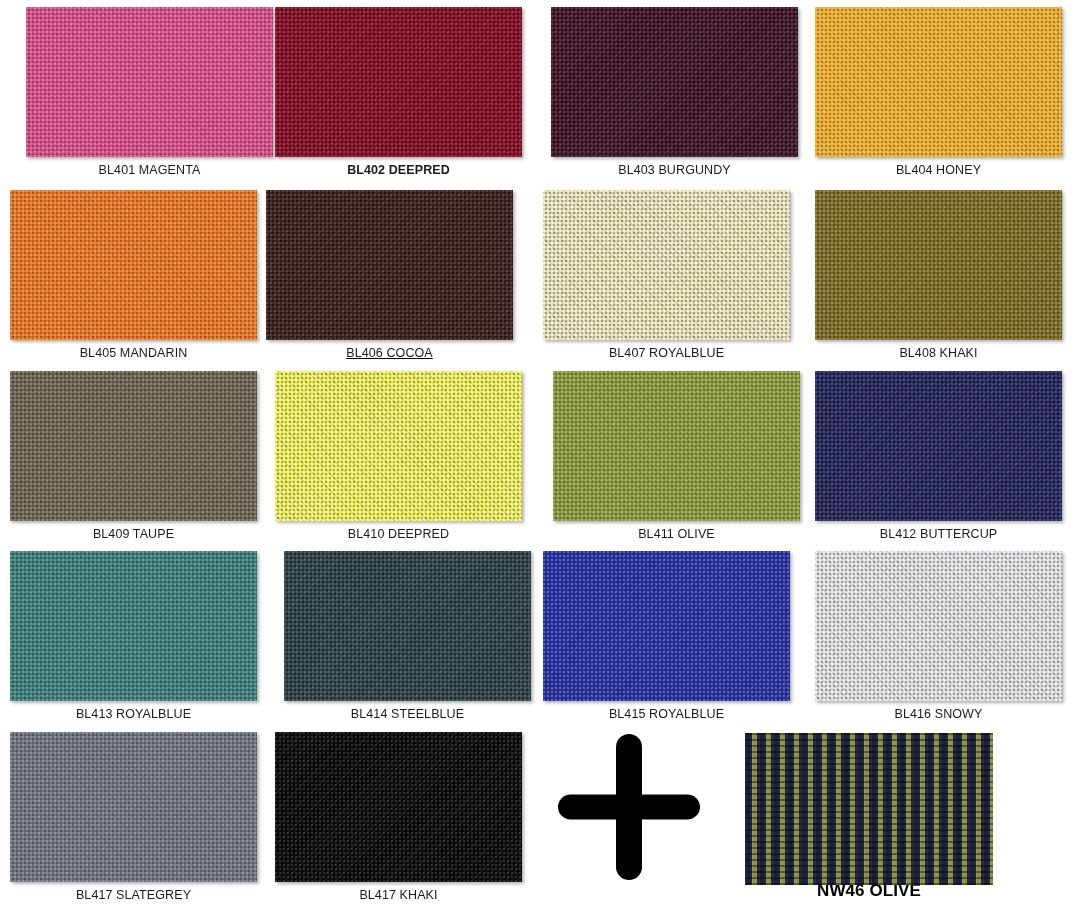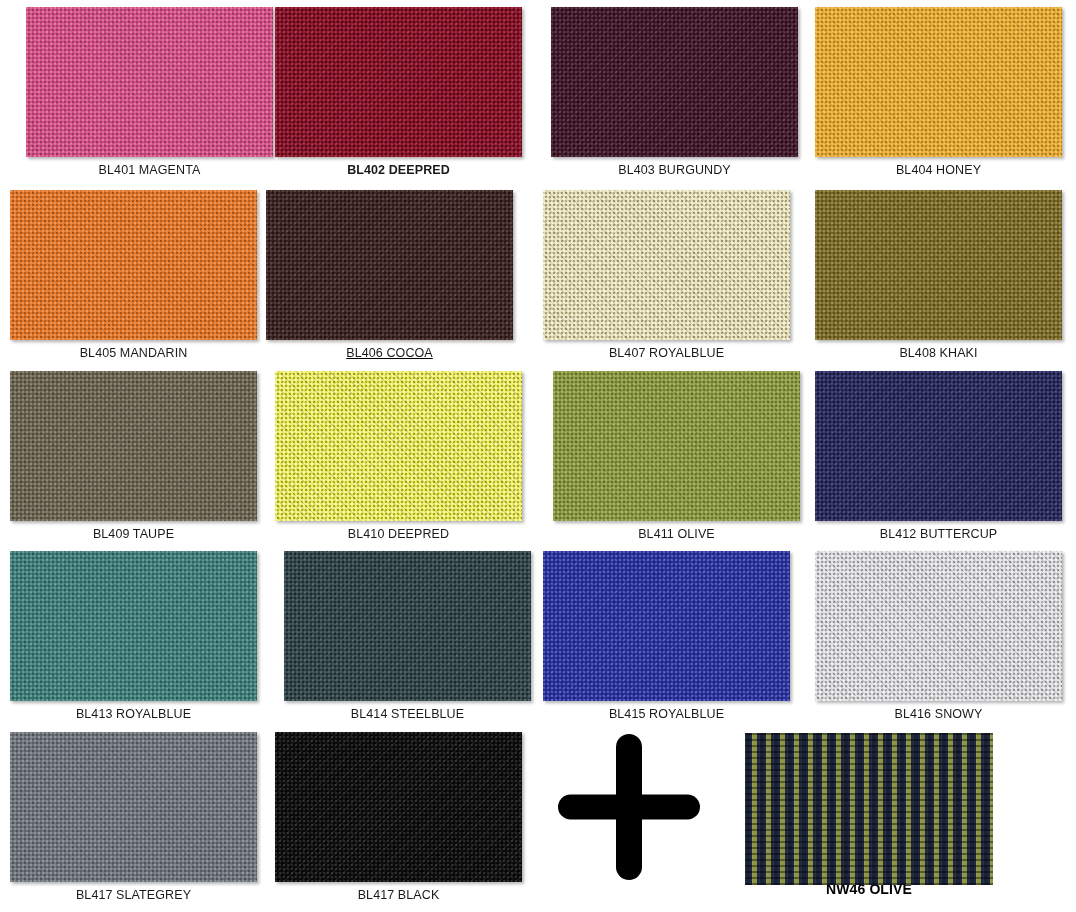--- a/index.html
+++ b/index.html
@@ -79,21 +79,21 @@
     width:247px;
     text-align:center;
     font-size:12.5px;
     color:#1a1a1a;
     letter-spacing:0.1px;
     margin-top:6px;
     white-space:nowrap;
   }
   .label.bold{
     font-weight:bold;
-    font-size:14px;
+    font-size:17px;
     color:#000;
   }
 
   .plus-wrap{
     position:absolute;
     width:247px;height:150px;
     display:flex;align-items:center;justify-content:center;
   }
   .plus{
     position:relative;width:142px;height:146px;
@@ -188,21 +188,21 @@
     </div>
   </div>
 
   <div class="row" style="top:732px;">
     <div class="cell" style="left:10px;">
       <div class="swatch" style="background:#6e757c;"></div>
       <div class="label">BL417 SLATEGREY</div>
     </div>
     <div class="cell" style="left:275px;">
       <div class="swatch dark" style="background:#0b0b0b;"></div>
-      <div class="label">BL417 BLACK</div>
+      <div class="label">BL417 KHAKI</div>
     </div>
 
     <div class="plus-wrap" style="left:505px;">
       <div class="plus">
         <div class="bar v"></div>
         <div class="bar h"></div>
       </div>
     </div>
 
     <div class="nw-block" style="left:745px;top:1px;">

